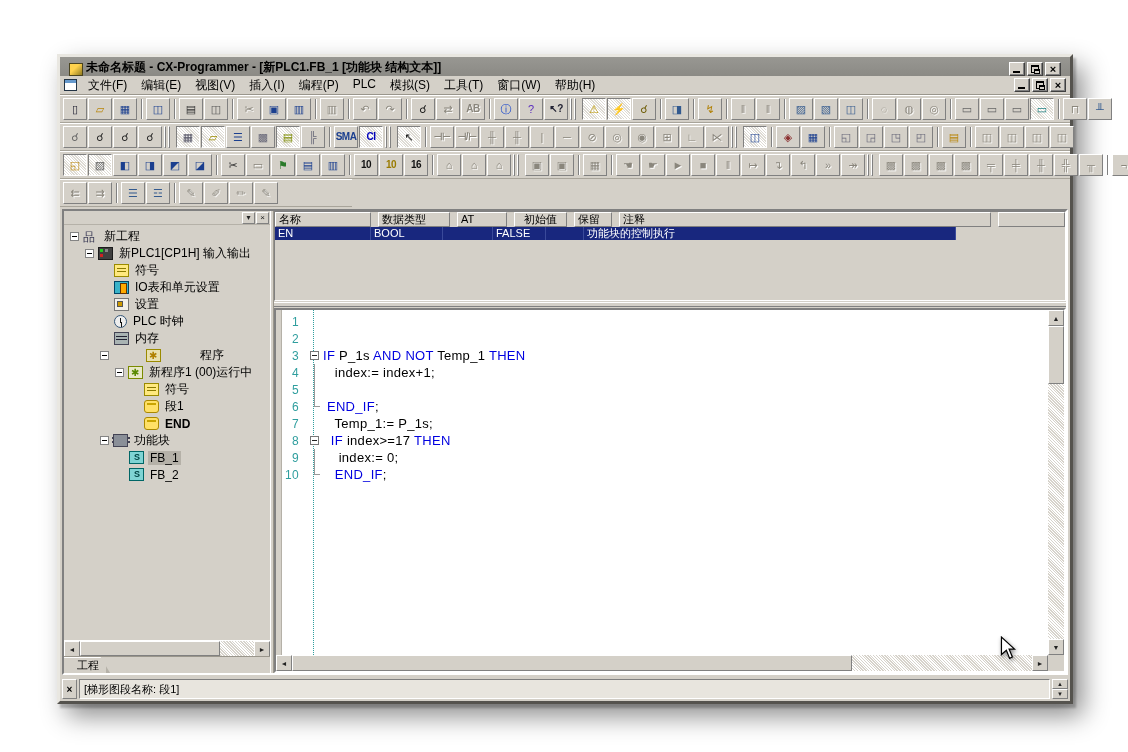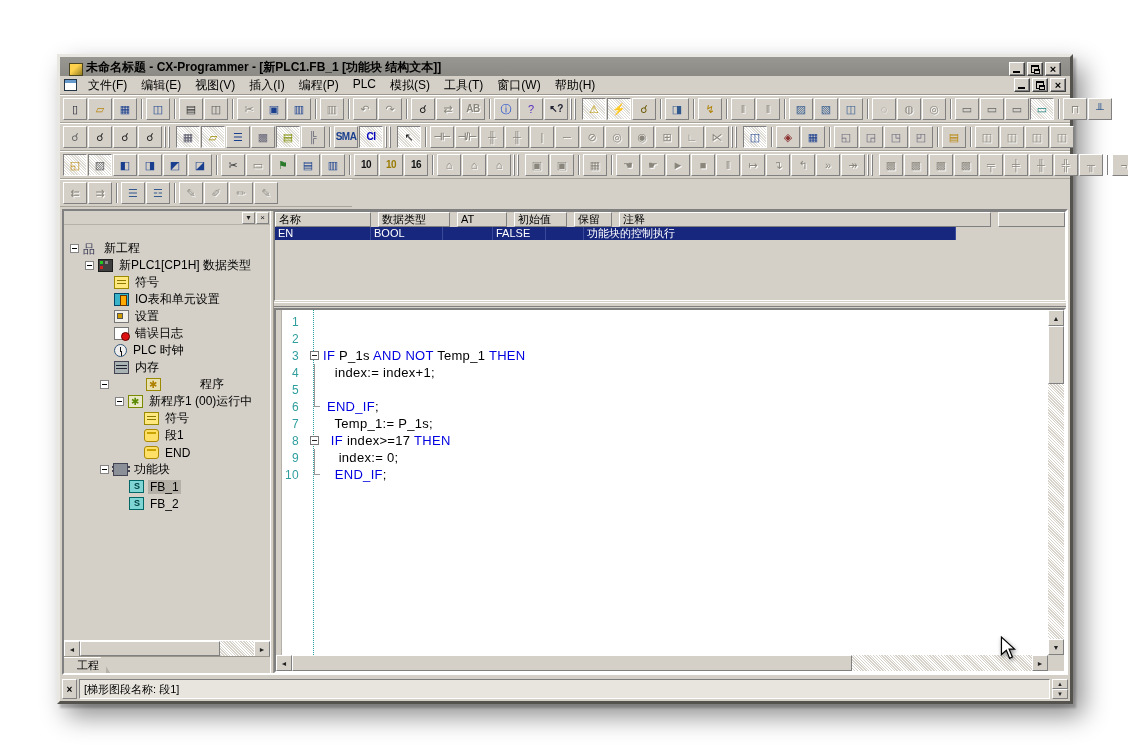--- a/index.html
+++ b/index.html
@@ -43,21 +43,21 @@
   
   .main { height:466px; margin:2px 2px 0 2px; border:2px solid; border-color:#808080 #fff #fff #808080;
           display:flex; background:#d4d0c8; position:relative; }
 
   
   .treepanel { width:206px; flex:none; display:flex; flex-direction:column; background:#d4d0c8; }
   .tree-hdr { height:14px; display:flex; justify-content:flex-end; align-items:center; gap:1px; padding:1px 1px;
               border-bottom:1px solid #b5b1a8; }
   .thb { width:13px; height:12px; background:#d4d0c8; border:1px solid; border-color:#fff #808080 #808080 #fff;
          font-size:8px; display:flex; align-items:center; justify-content:center; color:#222; }
-  .tree-body { flex:1; overflow:hidden; padding:3px 0 0 2px; background:#d4d0c8; position:relative;margin-top:12px; }
+  .tree-body { flex:1; overflow:hidden; padding:3px 0 0 2px; background:#d4d0c8; position:relative; }
   .tnode { display:flex; align-items:center; height:17px; font-size:12px; white-space:nowrap; }
   .expb { width:9px; height:9px; flex:none; background:#fff; border:1px solid #848484; position:relative; margin-right:4px; }
   .expb::after { content:""; position:absolute; left:1px; right:1px; top:3px; height:1px; background:#000; }
   .expsp { width:14px; flex:none; }
   .ti { width:15px; height:13px; flex:none; margin-right:4px; position:relative; display:inline-block; }
   .i-project::before { content:"品"; font-size:12px; line-height:13px; color:#3a3a55; }
   .i-plc { background:#3f3f3f; border:1px solid #1c1c1c; }
   .i-plc::after { content:""; position:absolute; left:1px; top:1px; width:3px; height:3px; background:#2c2;
                   box-shadow:0 5px 0 #c22, 5px 0 0 #888; }
   .i-symbols { background:#ffe97f; border:1px solid #9a8a00; }
@@ -398,41 +398,36 @@
         </div>
         <div class="tree-body">
             <div class="tnode" style="padding-left: 4px;">
               <span class="expb"></span>
               <span class="ti i-project"></span>
               <span class="tlabel">新工程</span>
             </div>
             <div class="tnode" style="padding-left: 19px;">
               <span class="expb"></span>
               <span class="ti i-plc"></span>
-              <span class="tlabel">新PLC1[CP1H] 数据类型</span>
+              <span class="tlabel">新PLC1[CP1H] 输入输出</span>
             </div>
             <div class="tnode" style="padding-left: 34px;">
               <span class="expsp"></span>
               <span class="ti i-symbols"></span>
               <span class="tlabel">符号</span>
             </div>
             <div class="tnode" style="padding-left: 34px;">
               <span class="expsp"></span>
               <span class="ti i-io"></span>
               <span class="tlabel">IO表和单元设置</span>
             </div>
             <div class="tnode" style="padding-left: 34px;">
               <span class="expsp"></span>
               <span class="ti i-settings"></span>
               <span class="tlabel">设置</span>
-            </div>
-            <div class="tnode" style="padding-left: 34px;">
-              <span class="expsp"></span>
-              <span class="ti i-errlog"></span>
-              <span class="tlabel">错误日志</span>
             </div>
             <div class="tnode" style="padding-left: 34px;">
               <span class="expsp"></span>
               <span class="ti i-clock"></span>
               <span class="tlabel">PLC 时钟</span>
             </div>
             <div class="tnode" style="padding-left: 34px;">
               <span class="expsp"></span>
               <span class="ti i-memory"></span>
               <span class="tlabel">内存</span>
@@ -450,21 +445,21 @@
             <div class="tnode" style="padding-left: 64px;">
               <span class="expsp"></span>
               <span class="ti i-symbols"></span>
               <span class="tlabel">符号</span>
             </div>
             <div class="tnode" style="padding-left: 64px;">
               <span class="expsp"></span>
               <span class="ti i-section"></span>
               <span class="tlabel">段1</span>
             </div>
-            <div class="tnode" style="padding-left: 64px;">
+            <div class="tnode" style="padding-left: 64px; font-weight: bold;">
               <span class="expsp"></span>
               <span class="ti i-section"></span>
               <span class="tlabel">END</span>
             </div>
             <div class="tnode" style="padding-left: 34px;">
               <span class="expb"></span>
               <span class="ti i-fblocks"></span>
               <span class="tlabel">功能块</span>
             </div>
             <div class="tnode" style="padding-left: 49px;">
@@ -490,21 +485,21 @@
       </div>
 
       <div class="vsplit"></div>
 
       <div class="rightpane">
         <div class="vartable">
           <div class="vt-hdr">
               <span class="vt-hc" style="width: 96px;">名称</span>
               <span class="vt-hc" style="width: 72px;">数据类型</span>
               <span class="vt-hc" style="width: 50px;">AT</span>
-              <span class="vt-hc" style="width: 53px;">初始值</span>
+              <span class="vt-hc" style="width: 53px; text-align: center;">初始值</span>
               <span class="vt-hc" style="width: 38px;">保留</span>
               <span class="vt-hc" style="width: 372px;">注释</span>
               <span class="vt-hc" style="flex: 1 1 0%;"></span>
             </div>
           <div>
               <div class="vt-row">
                 <span class="vt-c" style="width: 96px;">EN</span>
                 <span class="vt-c" style="width: 72px;">BOOL</span>
                 <span class="vt-c" style="width: 50px;"></span>
                 <span class="vt-c" style="width: 53px;">FALSE</span>

